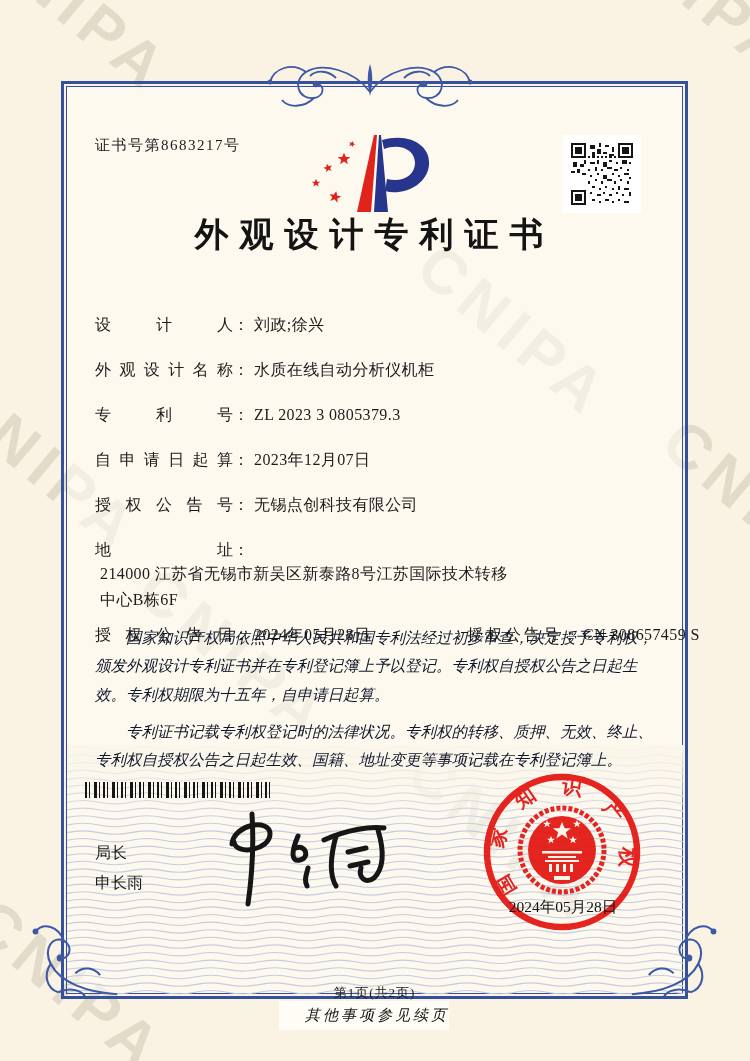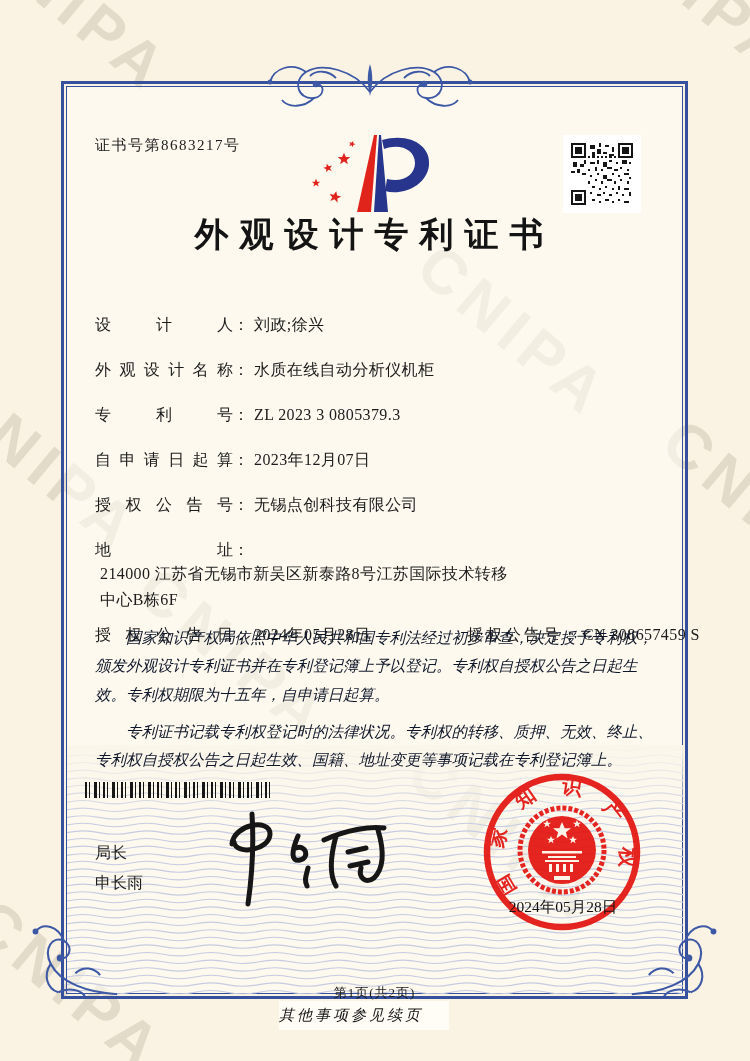--- a/index.html
+++ b/index.html
@@ -41,21 +41,21 @@
         #161616 4px 5px,rgba(0,0,0,0) 5px 9px,#161616 9px 12px,rgba(0,0,0,0) 12px 14px,
         #161616 14px 15px,rgba(0,0,0,0) 15px 18px);z-index:3;}
   .director{position:absolute;left:95px;top:838px;font-size:16px;line-height:30px;z-index:3;}
   .signature{position:absolute;left:212px;top:806px;z-index:3;}
   .seal{position:absolute;left:480px;top:770px;z-index:3;opacity:.93;}
   .seal-date{position:absolute;left:487px;top:897px;width:152px;text-align:center;font-size:15.5px;
         color:#131313;z-index:4;}
   .page-indicator{position:absolute;left:61px;top:964px;width:627px;text-align:center;
         font-size:13px;letter-spacing:1px;z-index:3;margin-top:20px;}
   .cont-note{position:absolute;left:279px;top:1001px;width:170px;height:29px;background:#fffdf6;
-        z-index:2;display:flex;align-items:center;justify-content:flex-start;font-size:15px;
+        z-index:2;display:flex;align-items:center;justify-content:flex-end;font-size:15px;
         letter-spacing:3px;font-style:italic;color:#151515;}
   .ornament-top{position:absolute;left:258px;top:52px;z-index:2;}
   .corner{position:absolute;z-index:2;}
   .corner.bl{left:26px;top:903px;}
   .corner.br{left:628px;top:903px;transform:scaleX(-1);}
 </style>
 </head>
 <body>
 
 <div class="page">

